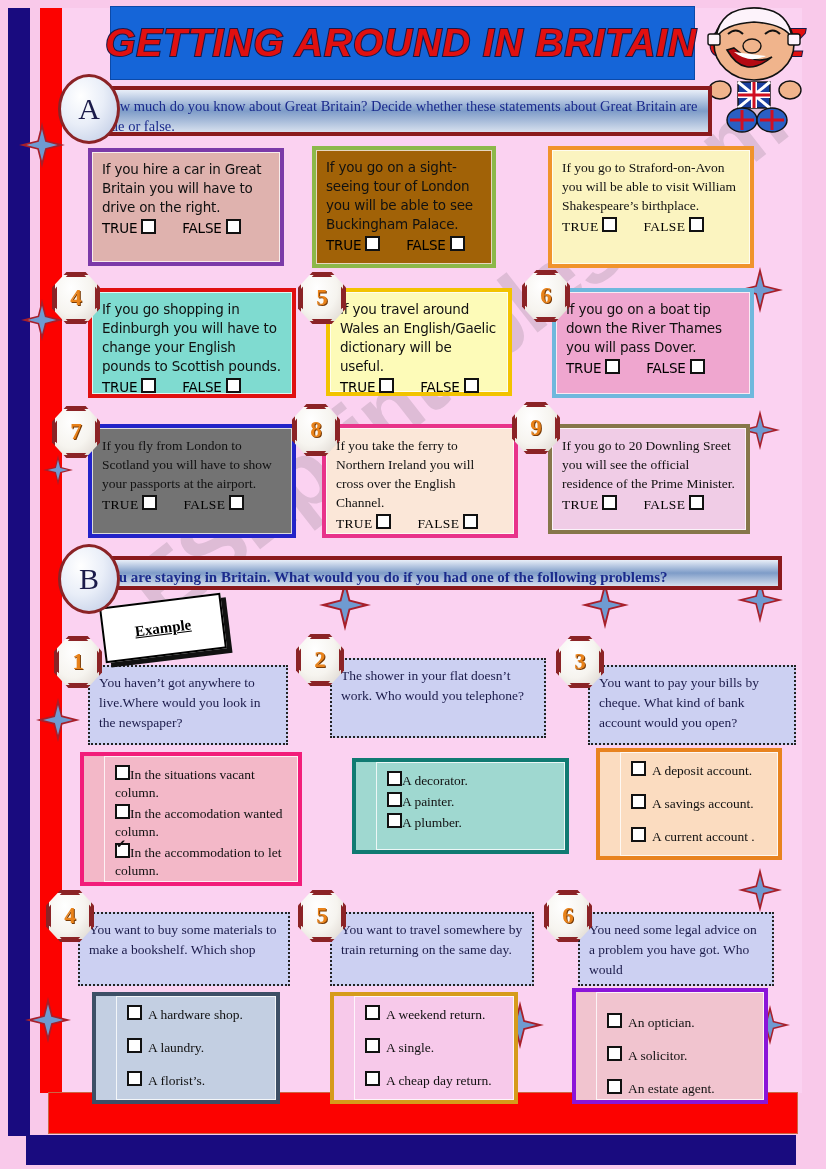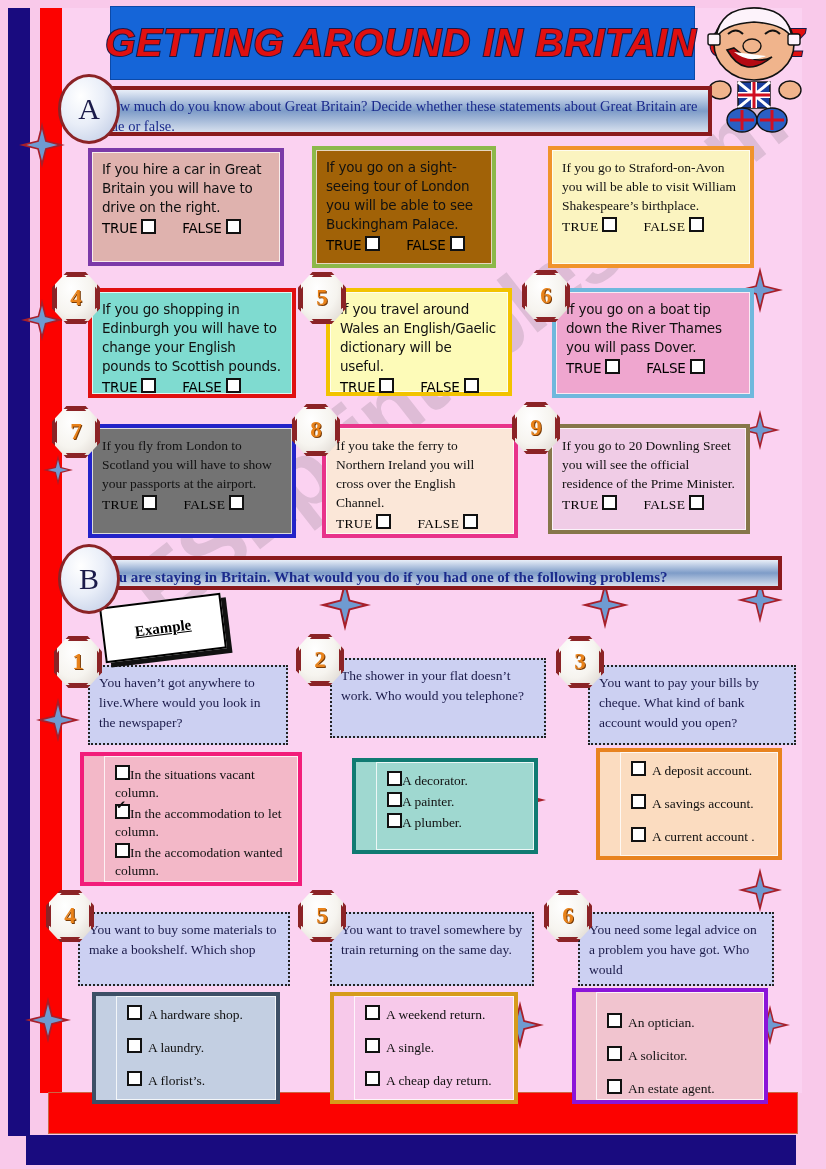--- a/index.html
+++ b/index.html
@@ -343,25 +343,25 @@
       <div class="qbox" style="left: 578px; top: 912px; width: 196px; height: 74px;"><span>You need some legal advice on a problem you have got. Who would</span></div>
       <div class="num-badge" style="left: 544px; top: 890px;">
         <div class="oct-in"></div>
         <span>6</span>
       </div>
     </div>
   <div id="sectionB-answers">
       <div class="abox" style="left: 80px; top: 752px; width: 222px; height: 134px; border: 4px solid rgb(242, 29, 122); background: rgb(243, 184, 200);">
         <div class="abox-in" style="border: 1px solid rgba(255, 255, 255, 0.8);">
           <div class="aopt" style="margin-bottom: 2px;"><span class="cb" style="margin-left:0;margin-right:0px;"></span><span>In the situations vacant column.</span></div>
+          <div class="aopt" style="margin-bottom: 2px;"><span class="cb" style="margin-left:0;margin-right:0px;"></span><span>In the accomodation wanted column.</span></div>
           <div class="aopt" style="margin-bottom: 2px;"><span class="cb checked" style="margin-left:0;margin-right:0px;"></span><span>In the accommodation to let column.</span></div>
-          <div class="aopt" style="margin-bottom: 2px;"><span class="cb" style="margin-left:0;margin-right:0px;"></span><span>In the accomodation wanted column.</span></div>
-        </div>
-      </div>
-      <div class="abox" style="left: 352px; top: 758px; width: 186px; height: 96px; border: 4px solid rgb(16, 122, 114); background: rgb(159, 216, 208);">
+        </div>
+      </div>
+      <div class="abox" style="left: 352px; top: 758px; width: 217px; height: 96px; border: 4px solid rgb(16, 122, 114); background: rgb(159, 216, 208);">
         <div class="abox-in" style="border: 1px solid rgba(255, 255, 255, 0.8);">
           <div class="aopt" style="margin-bottom: 2px;"><span class="cb" style="margin-left:0;margin-right:0px;"></span><span>A decorator.</span></div>
           <div class="aopt" style="margin-bottom: 2px;"><span class="cb" style="margin-left:0;margin-right:0px;"></span><span>A painter.</span></div>
           <div class="aopt" style="margin-bottom: 2px;"><span class="cb" style="margin-left:0;margin-right:0px;"></span><span>A plumber.</span></div>
         </div>
       </div>
       <div class="abox" style="left: 596px; top: 748px; width: 186px; height: 112px; border: 4px solid rgb(232, 131, 31); background: rgb(251, 220, 192);">
         <div class="abox-in" style="border: 1px solid rgba(255, 255, 255, 0.8);">
           <div class="aopt" style="margin-bottom: 14px;"><span class="cb" style="margin-left:0;margin-right:6px;"></span><span>A deposit account.</span></div>
           <div class="aopt" style="margin-bottom: 14px;"><span class="cb" style="margin-left:0;margin-right:6px;"></span><span>A savings account.</span></div>

